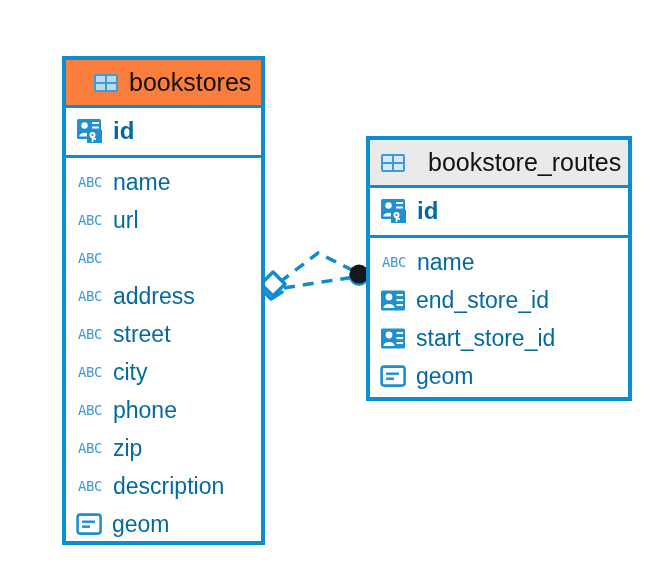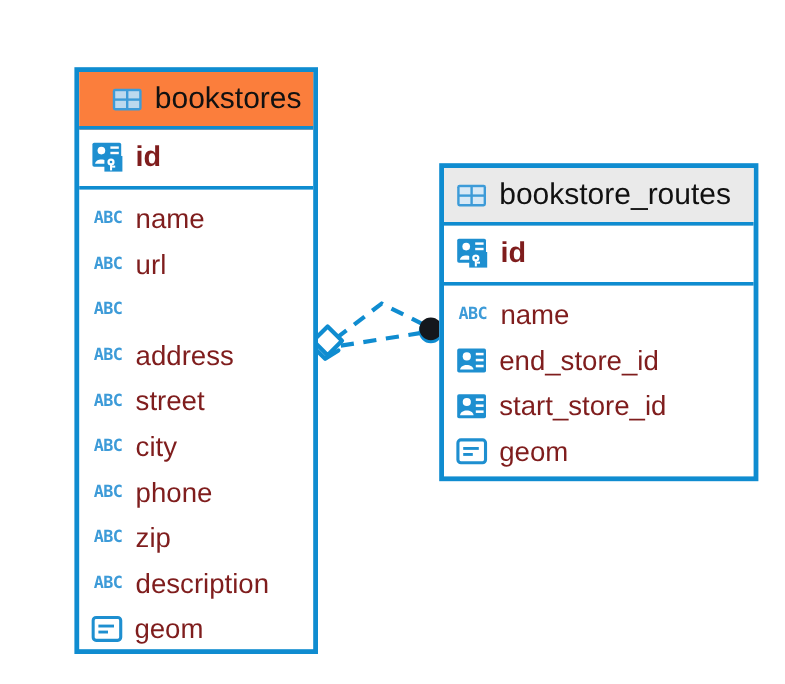--- a/index.html
+++ b/index.html
@@ -31,21 +31,21 @@
   }
   .entity-header {
     display: flex;
     align-items: center;
     box-sizing: border-box;
     height: 48px;
     padding-left: 10px;
     border-bottom: 3px solid #0f8cd0;
   }
   .entity-header.orange { background: #fb7e3c; padding-left: 27px; }
-  .entity-header.gray   { background: #eaeaea; }
+  .entity-header.gray   { background: #eaeaea; gap: 12px; }
   .entity-title {
     font-size: 25px;
     color: #111111;
     margin-left: 10px;
     white-space: nowrap;
   }
 
   .pk-section {
     box-sizing: border-box;
     border-bottom: 3px solid #0f8cd0;
@@ -55,39 +55,39 @@
     box-sizing: border-box;
     padding: 5px 0 6px 10px;
   }
   .field-row {
     display: flex;
     align-items: center;
     height: 38px;
   }
   .field-label {
     font-size: 23px;
-    color: #7f1d1d;
+    color: #0369a1;
     margin-left: 9px;
     white-space: nowrap;
   }
   .field-label.bold { font-weight: bold; font-size: 24px; }
 
   
   .icon {
     display: inline-flex;
     align-items: center;
     justify-content: center;
     flex: none;
   }
   .icon svg { display: block; }
   .icon-abc {
     width: 28px; height: 20px;
     font-family: "DejaVu Sans Mono", monospace;
     font-size: 14px;
-    font-weight: bold;
+    font-weight: normal;
     letter-spacing: -0.5px;
     color: #3d9bd8;
     line-height: 1;
   }
 
   
   #connector {
     position: absolute;
     left: 0; top: 0;
     width: 654px; height: 570px;

